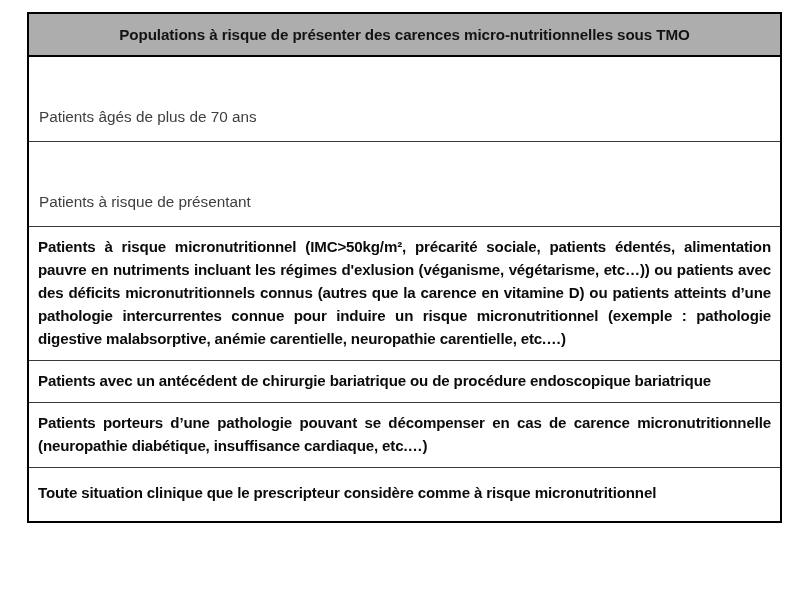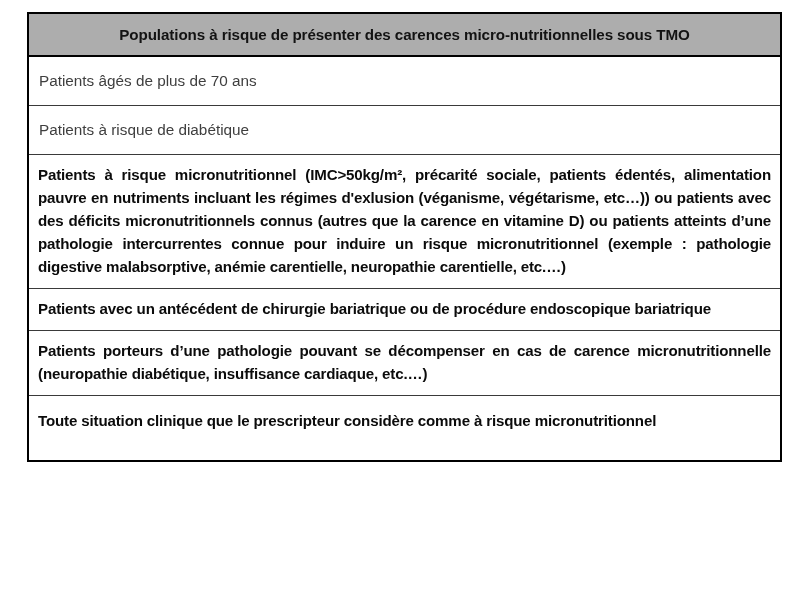--- a/index.html
+++ b/index.html
@@ -52,20 +52,21 @@
     font-size: 15.2px;
     font-weight: bold;
     color: #131313;
     letter-spacing: -0.1px;
     line-height: 1.2;
   }
 
   
   .light-row {
     padding: 14px 10px 15px 10px;
+    margin-top: 36px;
   }
   .light-row .cell-text {
     font-size: 15.3px;
     font-weight: normal;
     color: #3f3f3f;
     line-height: 1.25;
   }
 
   
   .bold-row {
@@ -79,40 +80,40 @@
     text-align: justify;
     text-justify: inter-word;
     letter-spacing: -0.15px;
   }
   .bold-row.no-justify .cell-text {
     text-align: left;
   }
 
   
   .final-row {
-    padding: 14px 9px 27px 9px;
+    padding: 14px 9px 16px 9px;
   }
 </style>
 </head>
 <body>
 
 <div class="page">
 
   <div class="risk-table">
 
     <div class="row header-row">
       <div class="header-title">Populations à risque de présenter des carences micro-nutritionnelles sous TMO</div>
     </div>
 
     <div class="row light-row">
       <div class="cell-text">Patients âgés de plus de 70 ans</div>
     </div>
 
     <div class="row light-row">
-      <div class="cell-text">Patients à risque de diabétique</div>
+      <div class="cell-text">Patients à risque de présentant</div>
     </div>
 
     <div class="row bold-row">
       <div class="cell-text">Patients à risque micronutritionnel (IMC&gt;50kg/m², précarité sociale, patients édentés, alimentation pauvre en nutriments incluant les régimes d'exlusion (véganisme, végétarisme, etc…)) ou patients avec des déficits micronutritionnels connus (autres que la carence en vitamine D) ou patients atteints d’une pathologie intercurrentes connue pour induire un risque micronutritionnel (exemple : pathologie digestive malabsorptive, anémie carentielle, neuropathie carentielle, etc.…)</div>
     </div>
 
 
     <div class="row bold-row">
       <div class="cell-text">Patients avec un antécédent de chirurgie bariatrique ou de procédure endoscopique bariatrique</div>
     </div>

